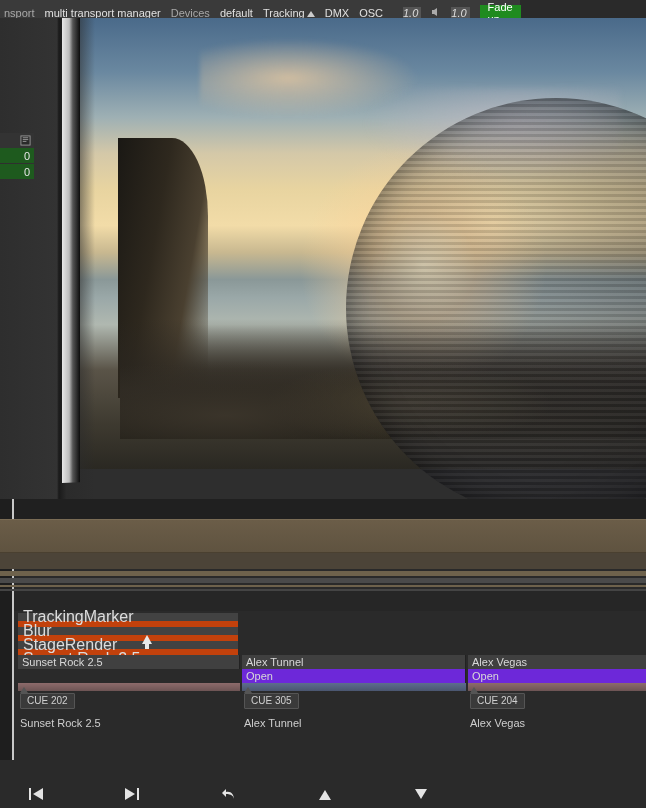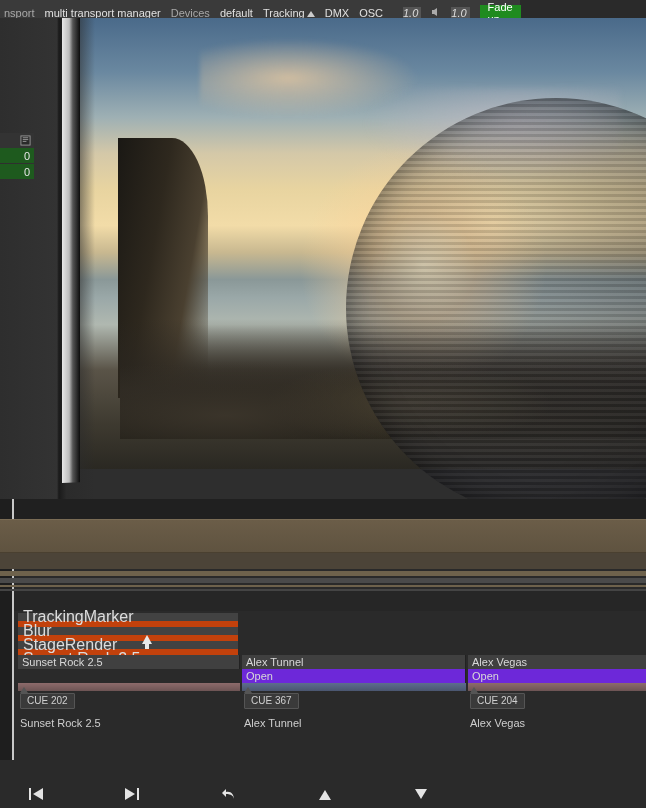--- a/index.html
+++ b/index.html
@@ -284,21 +284,21 @@
 
     <div class="segrow">
       <div class="seg pink" style="left:0;width:222px;"></div>
       <div class="seg blue" style="left:224px;width:224px;"></div>
       <div class="seg pink" style="left:450px;width:180px;"></div>
     </div>
 
 
     <div class="cuerow">
       <div class="cue" style="left:20px">CUE 202</div>
-      <div class="cue" style="left:244px">CUE 367</div>
+      <div class="cue" style="left:244px">CUE 305</div>
       <div class="cue" style="left:470px">CUE 204</div>
     </div>
 
     <div class="cue-labels">
       <span style="left:20px">Sunset Rock 2.5</span>
       <span style="left:244px">Alex Tunnel</span>
       <span style="left:470px">Alex Vegas</span>
     </div>
   </div>
 

